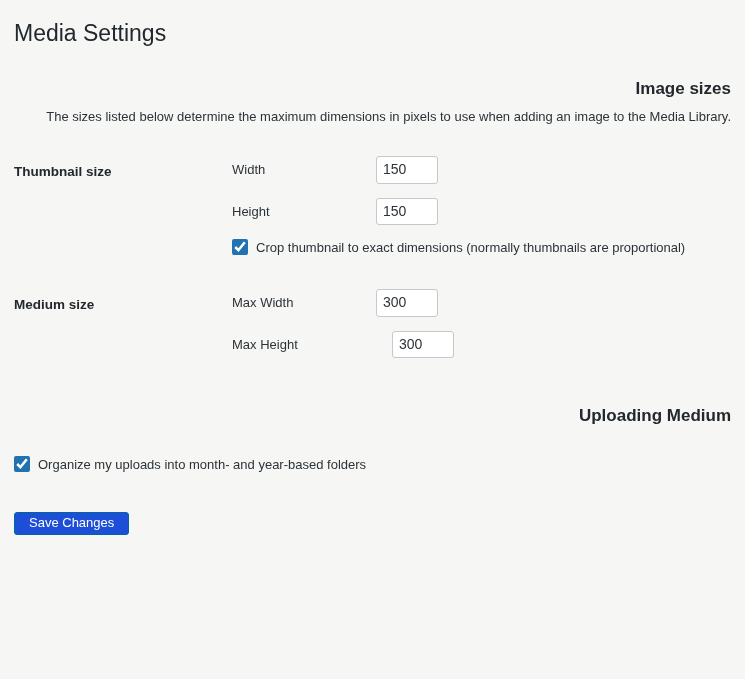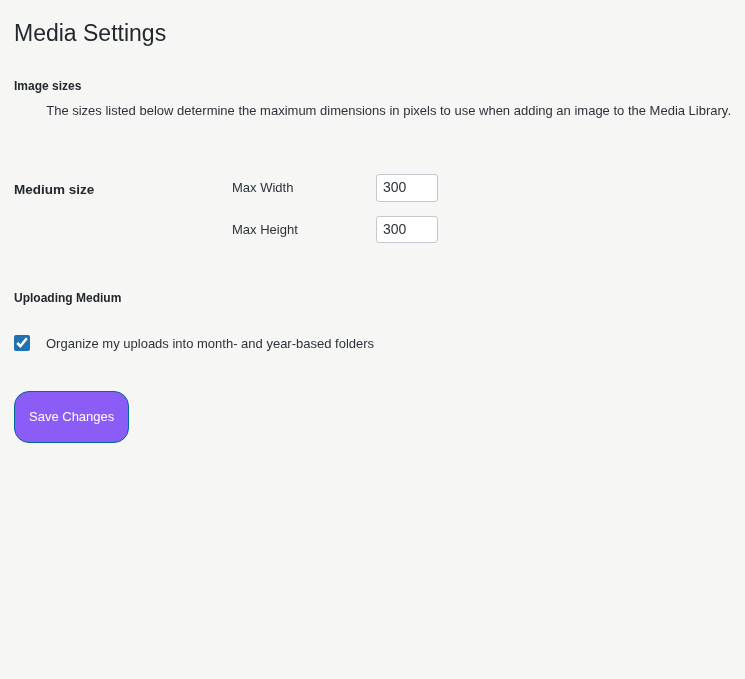--- a/index.html
+++ b/index.html
@@ -12,24 +12,25 @@
       font-size: 13px;
       width: 745px;
     }
     h1 {
       font-size: 23px;
       font-weight: 400;
       margin: 6px 0 32px 0;
       color: #23282d;
     }
     h2 {
-      font-size: 12px;
+      font-size: 17px;
       font-weight: 700;
       margin: 18px 0 10px 0;
       color: #23282d;
+      text-align: right;
     }
     .desc {
       font-size: 13px;
       color: #2c3338;
       margin-bottom: 28px;
       text-align: right;
     }
     .form-table {
       border-collapse: collapse;
       width: 100%;
@@ -47,20 +48,21 @@
       padding: 4px 0 6px 0;
       vertical-align: top;
     }
     .field-row {
       display: flex;
       align-items: center;
       margin-bottom: 14px;
     }
     .field-row:last-child {
       margin-bottom: 0;
+      gap: 16px;
     }
     .field-label {
       display: inline-block;
       width: 144px;
       font-size: 13px;
       color: #2c3338;
     }
     input[type="number"], input.small-text {
       width: 62px;
       padding: 3px 6px;
@@ -84,46 +86,63 @@
       margin: 0;
     }
     .check-label {
       font-size: 13px;
       color: #2c3338;
     }
     .section-gap { height: 24px; }
     .upload-check {
       display: flex;
       align-items: center;
-      gap: 16px;
+      gap: 8px;
       margin: 30px 0 40px 0;
     }
     .button-primary {
-      background: #8b5cf6;
+      background: #1d4ed8;
       color: #fff;
       border: 1px solid #006799;
-      border-radius: 15px;
-      padding: 16px 14px;
+      border-radius: 3px;
+      padding: 1px 14px;
       font-size: 13px;
       cursor: pointer;
       line-height: 1.4;
     }
   </style>
 </head>
 <body>
 
 
 
 <h1>Media Settings</h1>
 
 <h2>Image sizes</h2>
 <div class="desc">The sizes listed below determine the maximum dimensions in pixels to use when adding an image to the Media Library.</div>
 
 <table class="form-table">
   <tbody>
+    <tr>
+      <th>Thumbnail size</th>
+      <td>
+        <div class="field-row">
+          <span class="field-label">Width</span>
+          <input class="small-text" type="number" value="150" style="">
+        </div>
+        <div class="field-row">
+          <span class="field-label">Height</span>
+          <input class="small-text" type="number" value="150" style="">
+        </div>
+        <div class="check-row">
+          <input type="checkbox" checked="" style="">
+          <span class="check-label">Crop thumbnail to exact dimensions (normally thumbnails are proportional)</span>
+        </div>
+      </td>
+    </tr>
 
     <tr>
         <td colspan="2" class="section-gap"></td>
       </tr>
 
     <tr>
       <th>Medium size</th>
       <td>
         <div class="field-row">
           <span class="field-label">Max Width</span>

